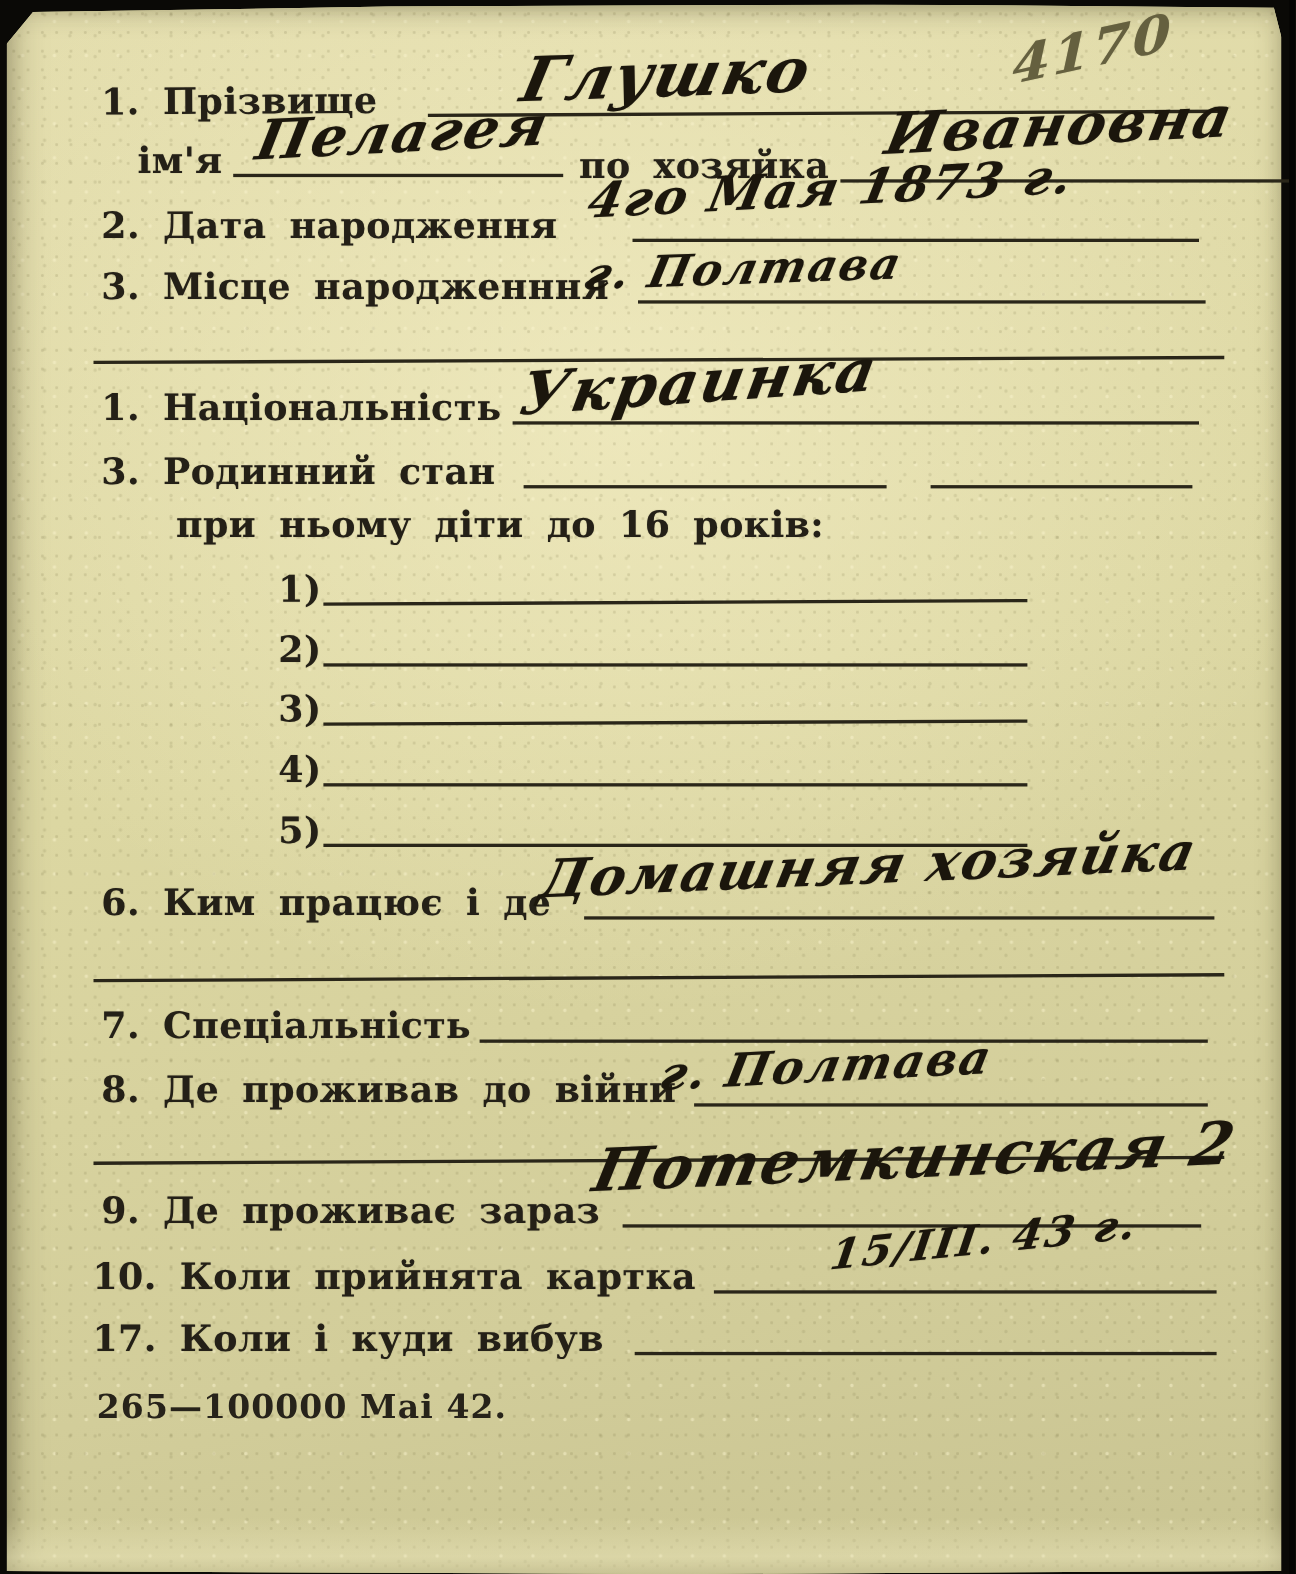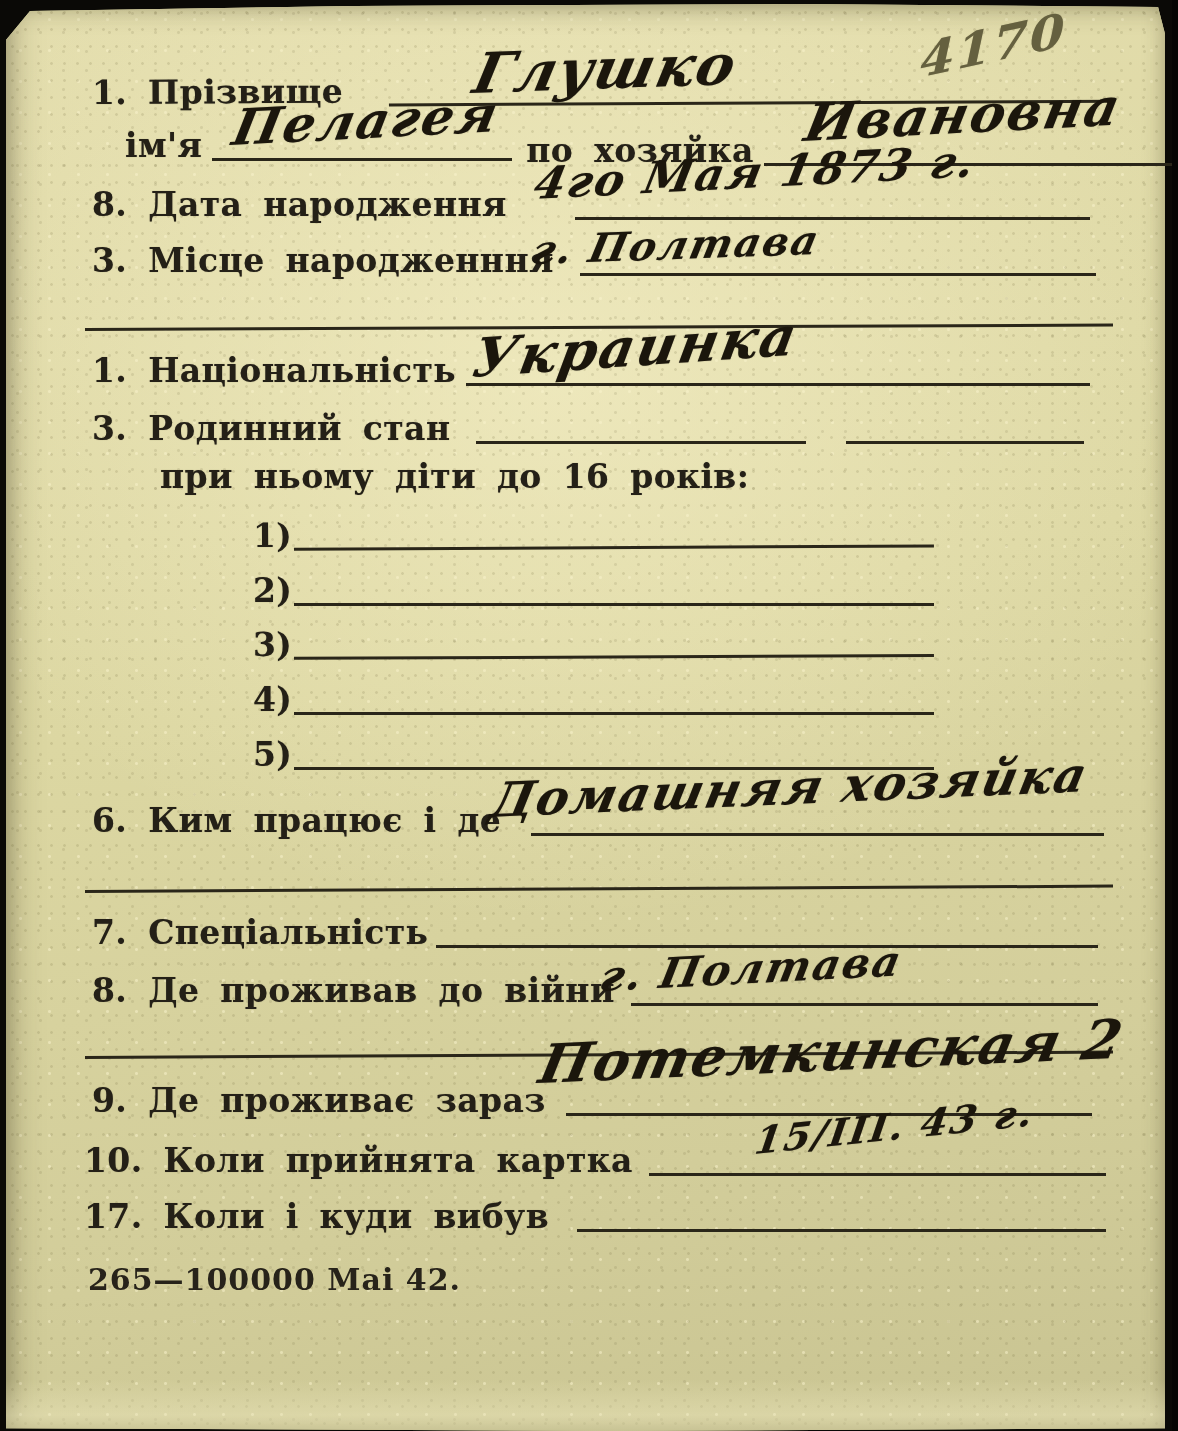--- a/index.html
+++ b/index.html
@@ -68,21 +68,21 @@
     <div class="row" style="left:125px;right:0;top:113px;">
       <span class="label">ім'я</span>
       <div class="line seg" style="width:300px;"></div>
       <div class="tail">
         <span class="label" style="margin-left:14px;">по хозяйка</span>
         <div class="line"></div>
       </div>
     </div>
 
     <div class="row" style="left:92px;right:82px;top:172px;">
-      <span class="label">8. Дата народження</span>
+      <span class="label">2. Дата народження</span>
       <div class="line" style="margin-left:68px;"></div>
     </div>
 
     <div class="row" style="left:92px;right:76px;top:228px;">
       <span class="label">3. Місце народженння</span>
       <div class="line" style="margin-left:26px;"></div>
     </div>
 
     <div class="hr" style="left:85px;width:1028px;top:328px;transform:rotate(-0.25deg);"></div>
 

